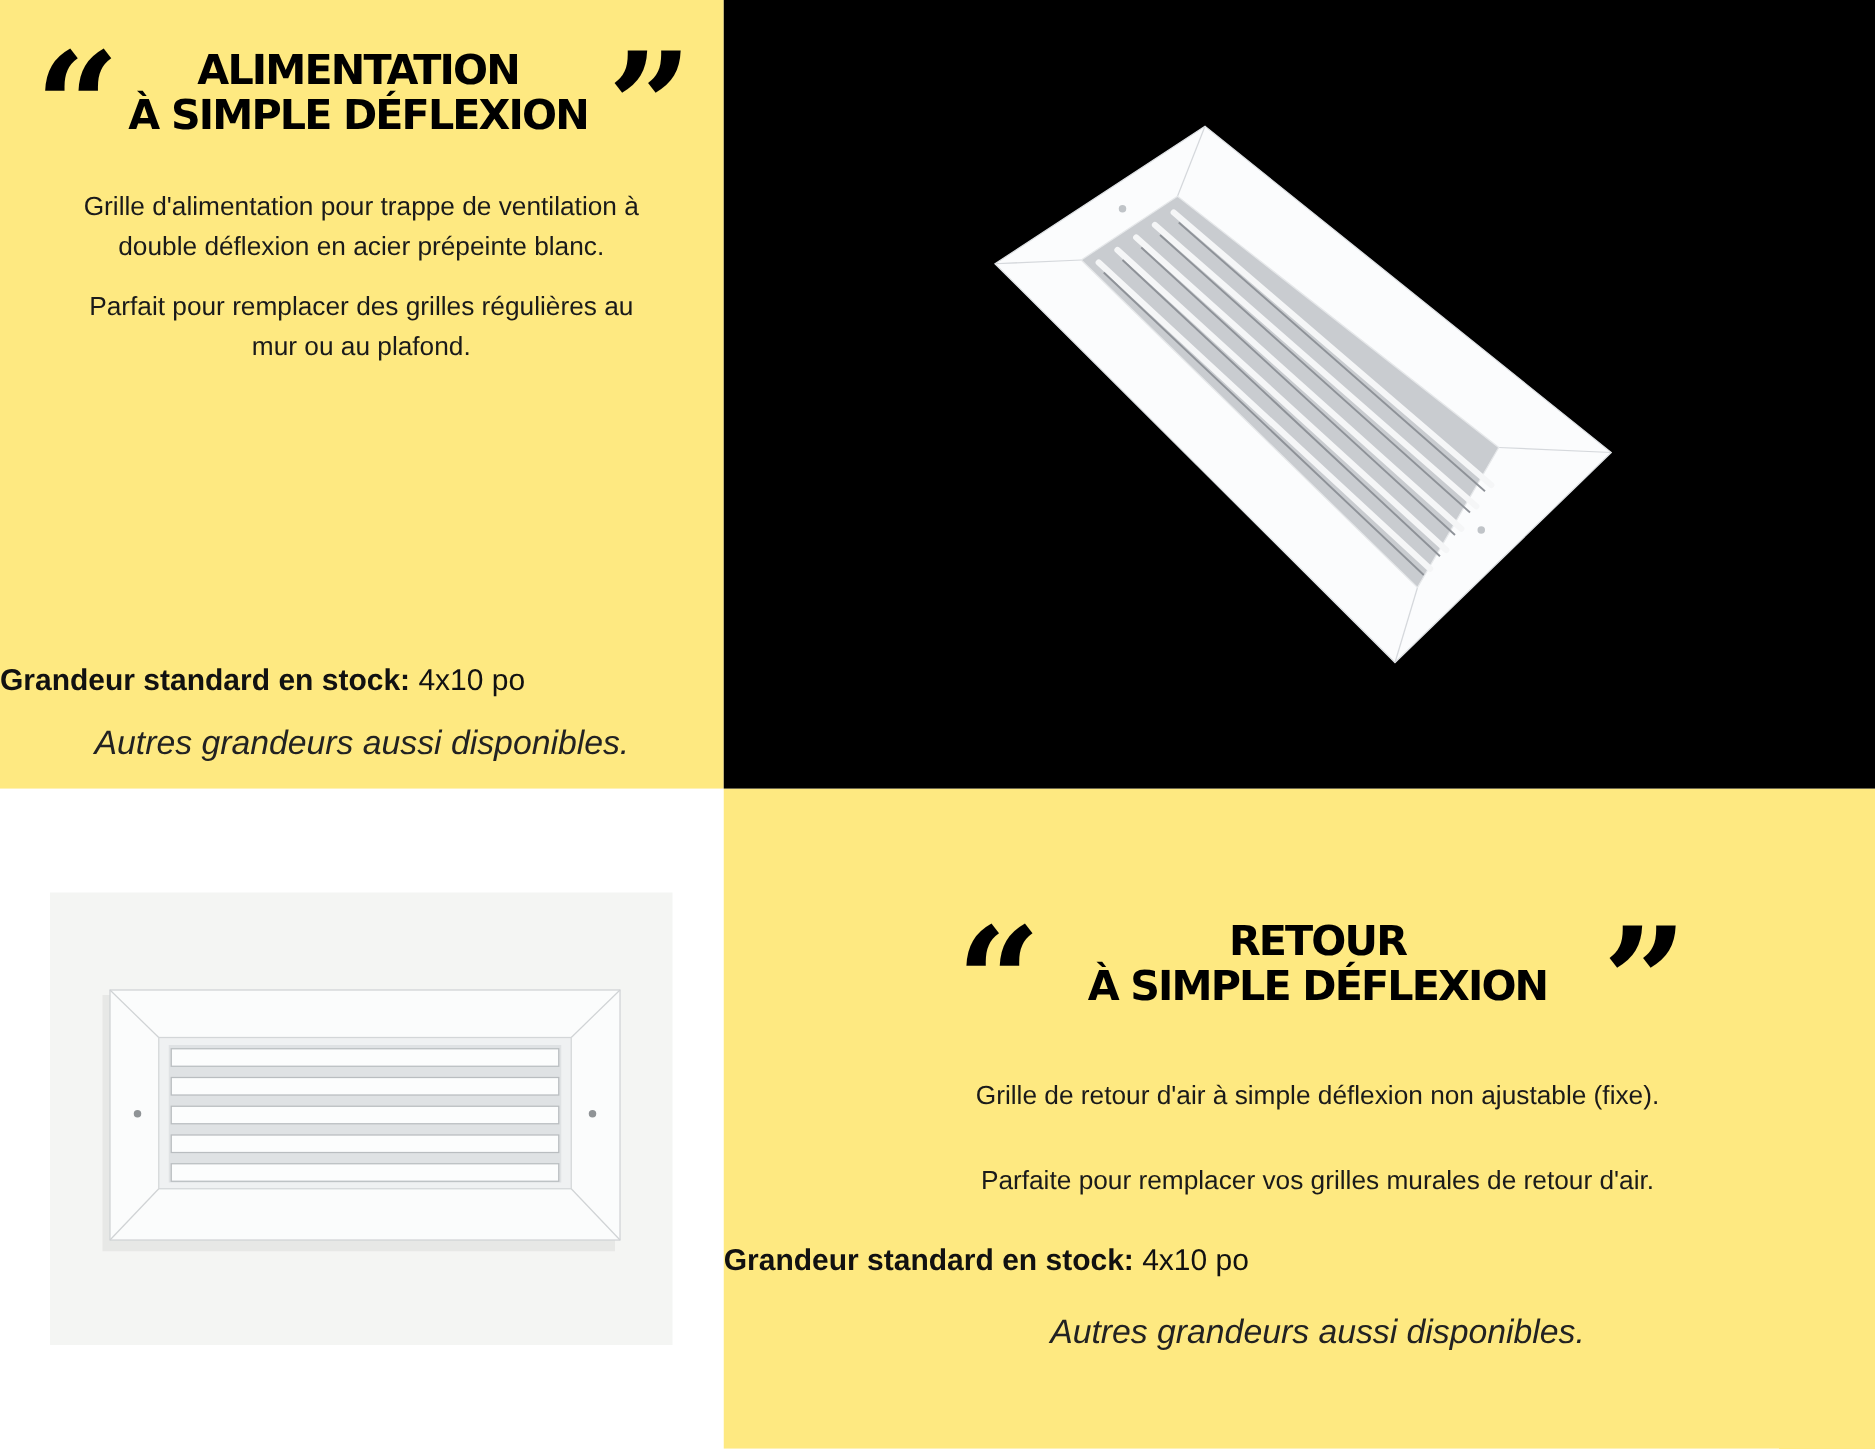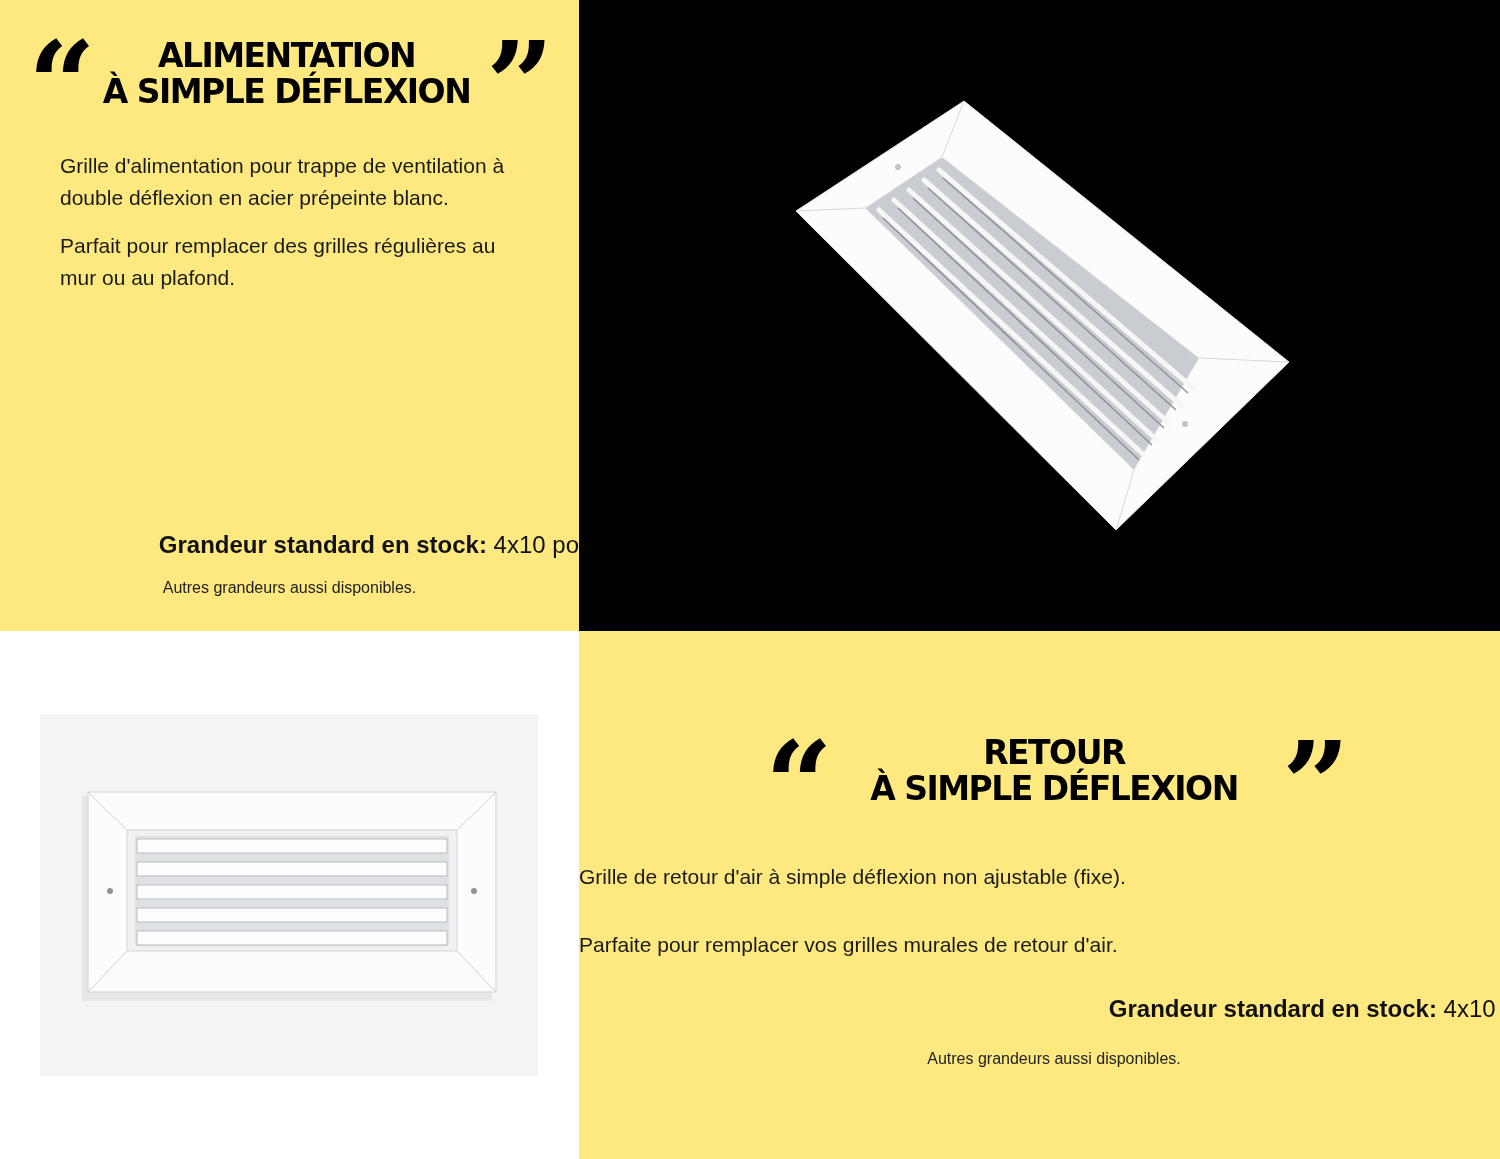--- a/index.html
+++ b/index.html
@@ -18,25 +18,25 @@
   .quote {
     position: absolute; font-family: "DejaVu Serif", serif; font-weight: 900;
     font-size: 118px; line-height: 1; color: #000; letter-spacing: -8px;
   }
   .title {
     position: absolute; text-align: center; font-weight: 700;
     font-family: "DejaVu Sans", sans-serif; color: #000;
     letter-spacing: -1.5px; line-height: 36px;
   }
   .title span { display: block; }
-  .desc { position: absolute; text-align: left; font-size: 21px; line-height: 31.5px; color: #1a1a1a; }
+  .desc { position: absolute; text-align: center; font-size: 21px; line-height: 31.5px; color: #1a1a1a; }
   .desc p { margin: 0; }
-  .size { position: absolute; text-align: right; font-size: 24px; color: #111; }
+  .size { position: absolute; text-align: left; font-size: 24px; color: #111; }
   .size b { font-weight: 700; }
-  .avail { position: absolute; text-align: center; font-size: 16px; color: #222; }
+  .avail { position: absolute; text-align: center; font-size: 27px; font-style: italic; color: #222; }
 
   #p1 .title { left: 0; width: 573px; top: 38px; font-size: 33px; }
   #p1 .q-open { left: 28px; top: 26px; }
   #p1 .q-close { left: 486px; top: 26px; }
   #p1 .desc { left: 60px; width: 458px; top: 150px; }
   #p1 .desc p + p { margin-top: 17px; }
   #p1 .size { left: 0; width: 579px; top: 531px; }
   #p1 .avail { left: 0; width: 579px; top: 579px; }
 
   #p4 .title { left: 0; width: 950px; top: 104px; font-size: 33px; }

